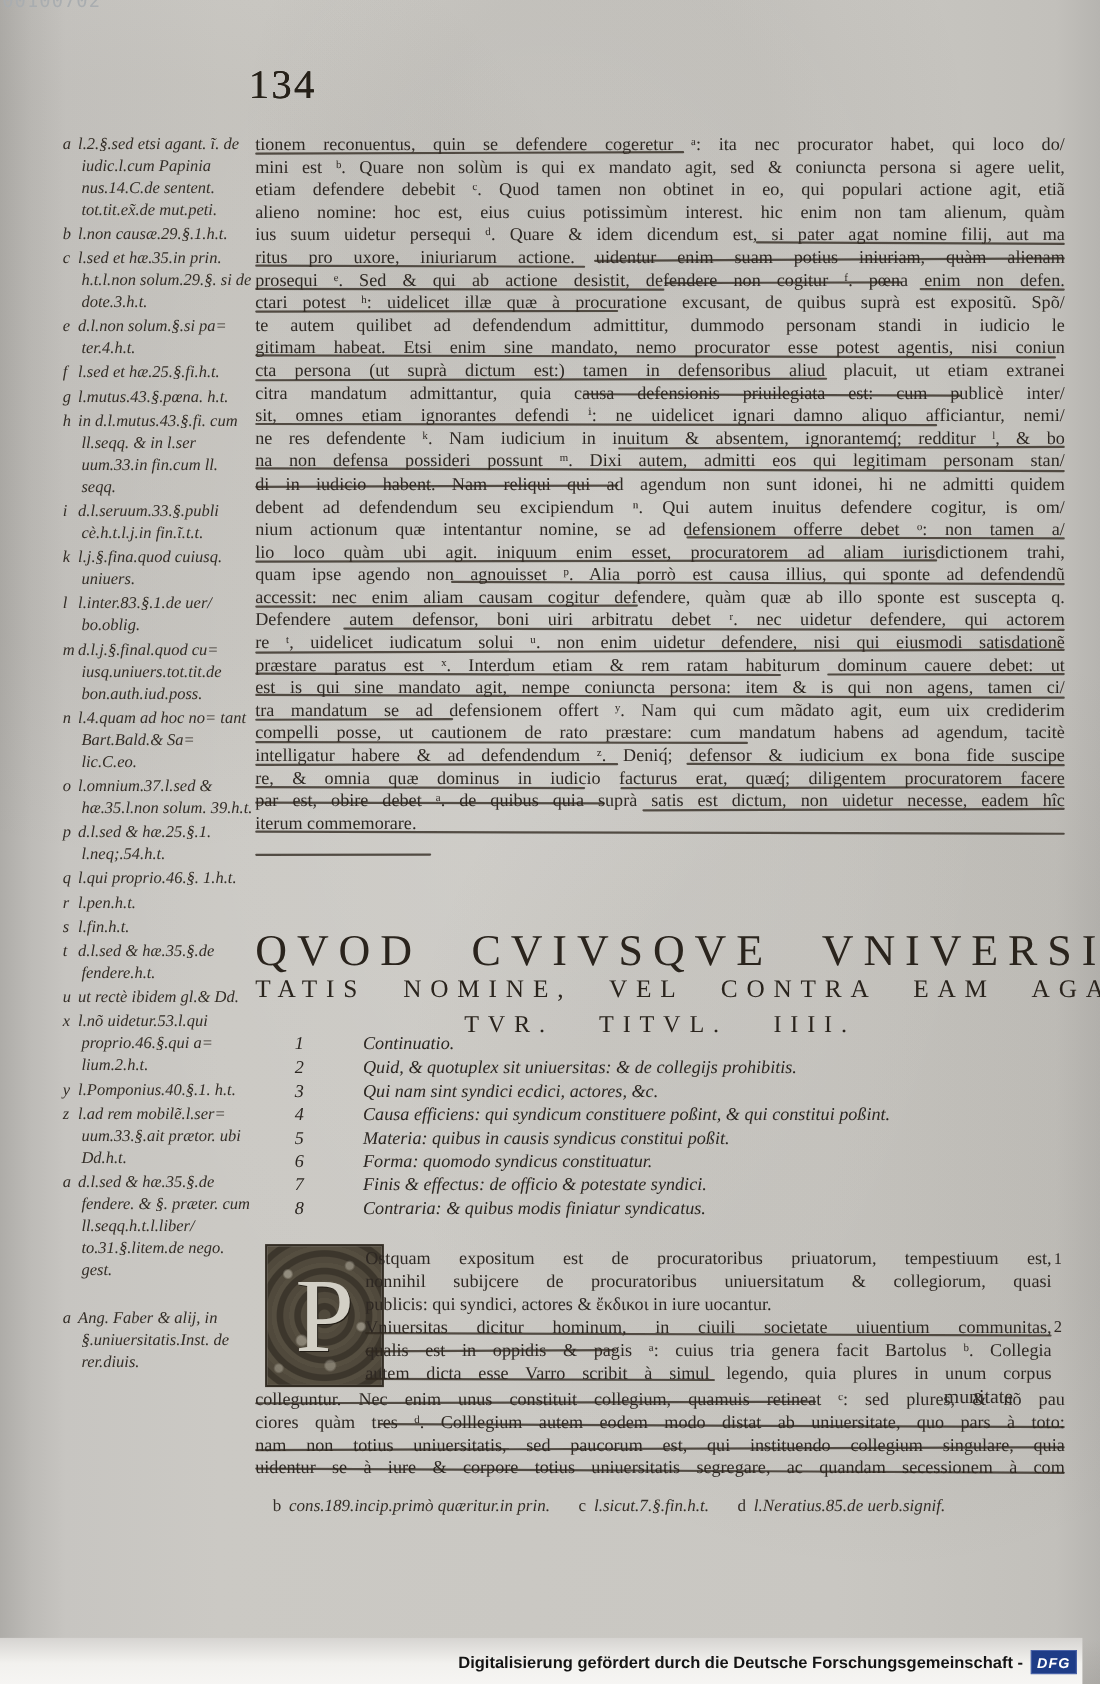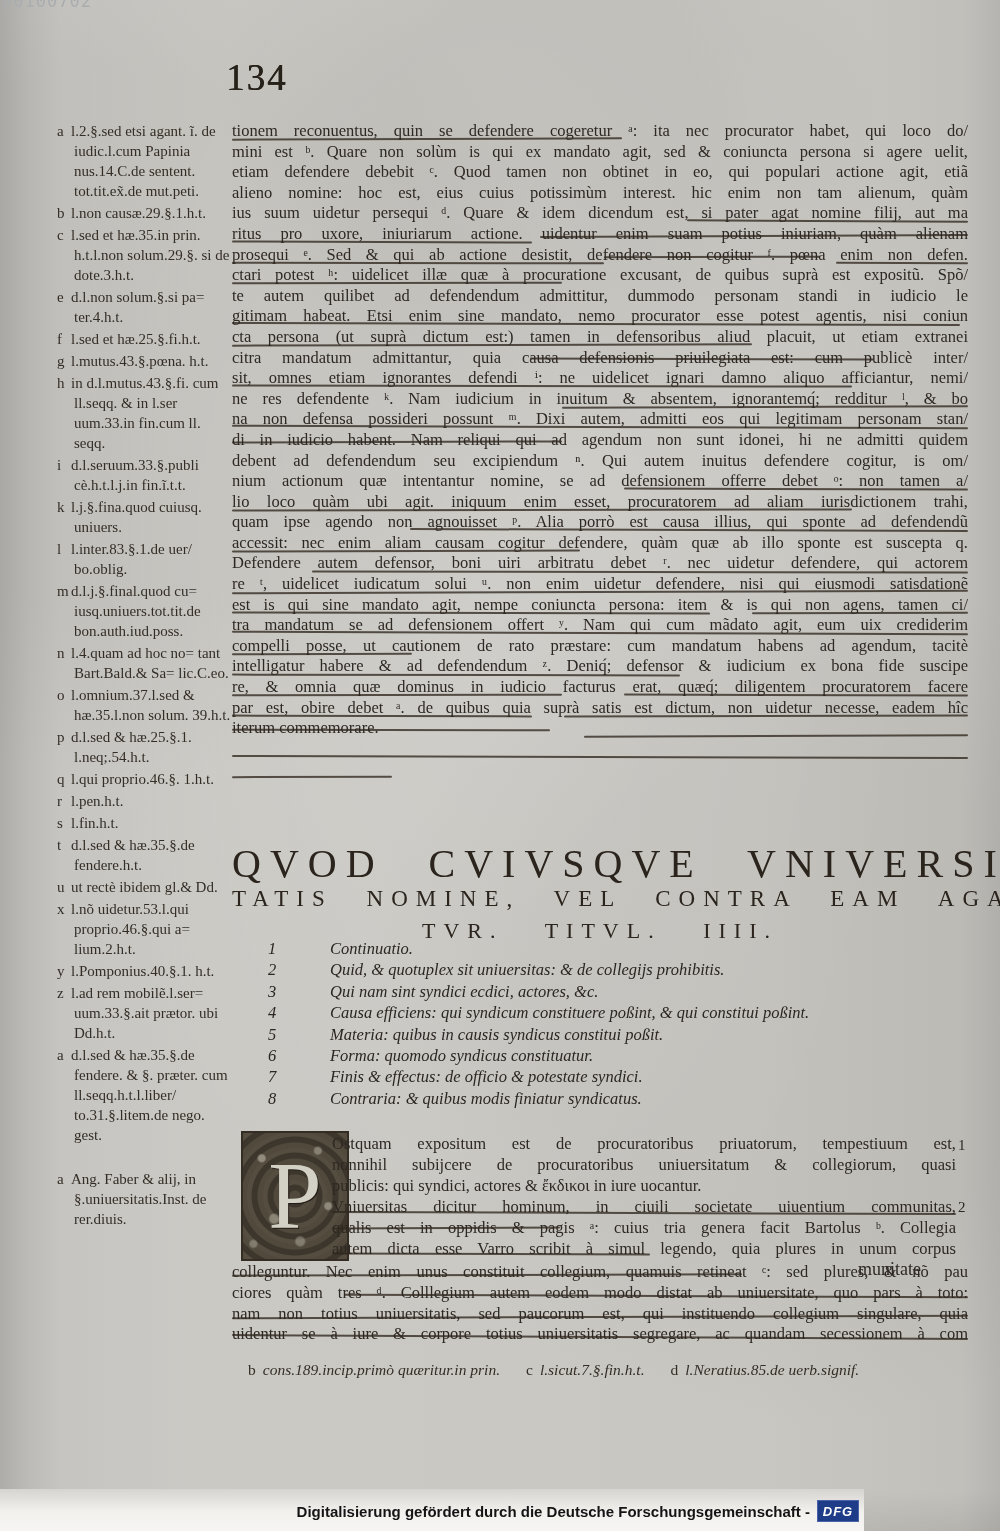--- a/index.html
+++ b/index.html
@@ -18,21 +18,21 @@
       radial-gradient(circle at 55% 8%, rgba(60,55,50,.06) 0 10%, transparent 22%),
       linear-gradient(0deg, rgba(70,65,60,.10), transparent 40px);
   }
   .watermark{position:absolute;top:-9px;left:2px;font-family:"DejaVu Sans Mono",monospace;
     font-size:17px;color:#a9adb0;letter-spacing:1px;}
   .pageno{position:absolute;left:226px;top:56px;font-size:37px;letter-spacing:2px;color:#262119;
     text-shadow:.4px 0 0 currentColor;}
   .runtitle{position:absolute;left:232px;top:44px;width:736px;text-align:center;font-size:42px;
     color:#241f18;text-shadow:.5px 0 0 currentColor;letter-spacing:1px;}
   
-  .margin{position:absolute;left:57px;top:121px;width:174px;font-size:15px;
+  .margin{position:absolute;left:57px;top:121px;width:174px;font-style:italic;font-size:15px;
     line-height:20px;color:#332d26;}
   .note{padding-left:17px;text-indent:-17px;margin-bottom:2px;}
   .note .k{display:inline-block;width:14px;text-indent:0;}
   .margin .note:last-child{margin-top:24px;}
   
   .main{position:absolute;left:232px;top:121px;width:736px;font-size:16.5px;color:#2e2823;}
   .tline{height:20.6px;overflow:hidden;text-align:justify;text-align-last:justify;}
   .main .tline:last-child{text-align-last:left;}
   
   .sect{position:absolute;left:232px;width:736px;text-align:center;color:#2a241d;white-space:nowrap;}
@@ -62,21 +62,21 @@
   .pnum{position:absolute;width:20px;font-size:15px;color:#2e2823;}
   .full{position:absolute;left:232px;top:1262px;width:736px;font-size:16.5px;color:#2e2823;}
   .fline{height:20.8px;overflow:hidden;text-align:justify;text-align-last:justify;}
   .hang{position:absolute;left:858px;top:1259px;font-size:18px;color:#2e2823;}
   .footnotes{position:absolute;left:248px;top:1361px;width:724px;font-size:15.5px;font-style:italic;color:#332d26;}
   .fn{display:inline-block;margin-right:26px;}
   .fn .k{font-style:normal;margin-right:7px;}
   
   #ink .stroke{position:absolute;height:2.3px;background:rgba(48,40,31,.78);border-radius:2px;}
   
-  .dfgbar{position:absolute;left:0;top:1489px;width:864px;height:42px;
+  .dfgbar{position:absolute;left:0;top:1489px;width:984px;height:42px;
     background:linear-gradient(#d6d4d1,#f2f1ee 55%,#f6f5f3);}
   .dfgrow{position:absolute;right:5px;top:11px;display:flex;align-items:center;gap:7px;
     font-family:"Liberation Sans","DejaVu Sans",sans-serif;}
   .dfgtext{font-size:15px;font-weight:bold;color:#141414;}
   .dfglogo{width:42px;height:22px;background:#1e3c87;color:#fff;display:flex;align-items:center;
     justify-content:center;font-size:13px;font-weight:bold;font-style:italic;letter-spacing:1px;
     box-shadow:inset 0 0 0 1px #4a63a8;}
 </style>
 </head>
 <body>
@@ -130,20 +130,21 @@
       <div class="tline">ne res defendente ᵏ. Nam iudicium in inuitum &amp; absentem, ignorantemq́; redditur ˡ, &amp; bo</div>
       <div class="tline">na non defensa possideri possunt ᵐ. Dixi autem, admitti eos qui legitimam personam stan/</div>
       <div class="tline">di in iudicio habent. Nam reliqui qui ad agendum non sunt idonei, hi ne admitti quidem</div>
       <div class="tline">debent ad defendendum seu excipiendum ⁿ. Qui autem inuitus defendere cogitur, is om/</div>
       <div class="tline">nium actionum quæ intentantur nomine, se ad defensionem offerre debet ᵒ: non tamen a/</div>
       <div class="tline">lio loco quàm ubi agit. iniquum enim esset, procuratorem ad aliam iurisdictionem trahi,</div>
       <div class="tline">quam ipse agendo non agnouisset ᵖ. Alia porrò est causa illius, qui sponte ad defendendũ</div>
       <div class="tline">accessit: nec enim aliam causam cogitur defendere, quàm quæ ab illo sponte est suscepta q.</div>
       <div class="tline">Defendere autem defensor, boni uiri arbitratu debet ʳ. nec uidetur defendere, qui actorem</div>
       <div class="tline">re ᵗ, uidelicet iudicatum solui ᵘ. non enim uidetur defendere, nisi qui eiusmodi satisdationẽ</div>
+      <div class="tline">præstare paratus est ˣ. Interdum etiam &amp; rem ratam habiturum dominum cauere debet: ut</div>
       <div class="tline">est is qui sine mandato agit, nempe coniuncta persona: item &amp; is qui non agens, tamen ci/</div>
       <div class="tline">tra mandatum se ad defensionem offert ʸ. Nam qui cum mãdato agit, eum uix crediderim</div>
       <div class="tline">compelli posse, ut cautionem de rato præstare: cum mandatum habens ad agendum, tacitè</div>
       <div class="tline">intelligatur habere &amp; ad defendendum ᶻ. Deniq́; defensor &amp; iudicium ex bona fide suscipe</div>
       <div class="tline">re, &amp; omnia quæ dominus in iudicio facturus erat, quæq́; diligentem procuratorem facere</div>
       <div class="tline">par est, obire debet ᵃ. de quibus quia suprà satis est dictum, non uidetur necesse, eadem hîc</div>
       <div class="tline">iterum commemorare.</div>
     </div>
 
   <div class="sect l1">QVOD CVIVSQVE VNIVERSI=</div>

